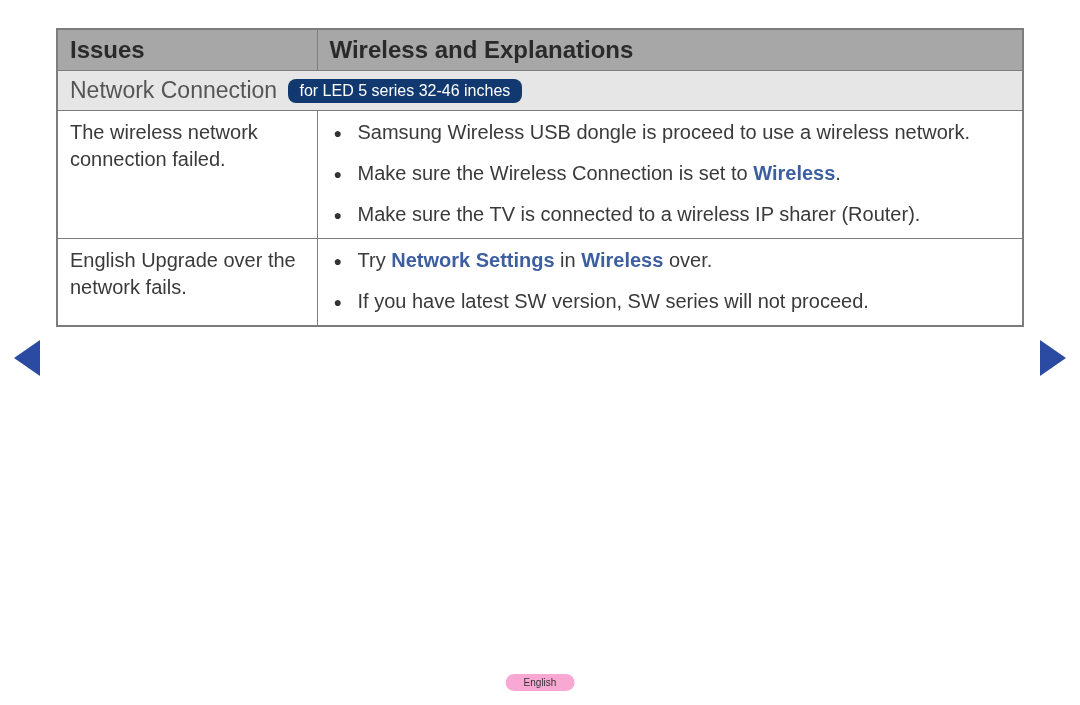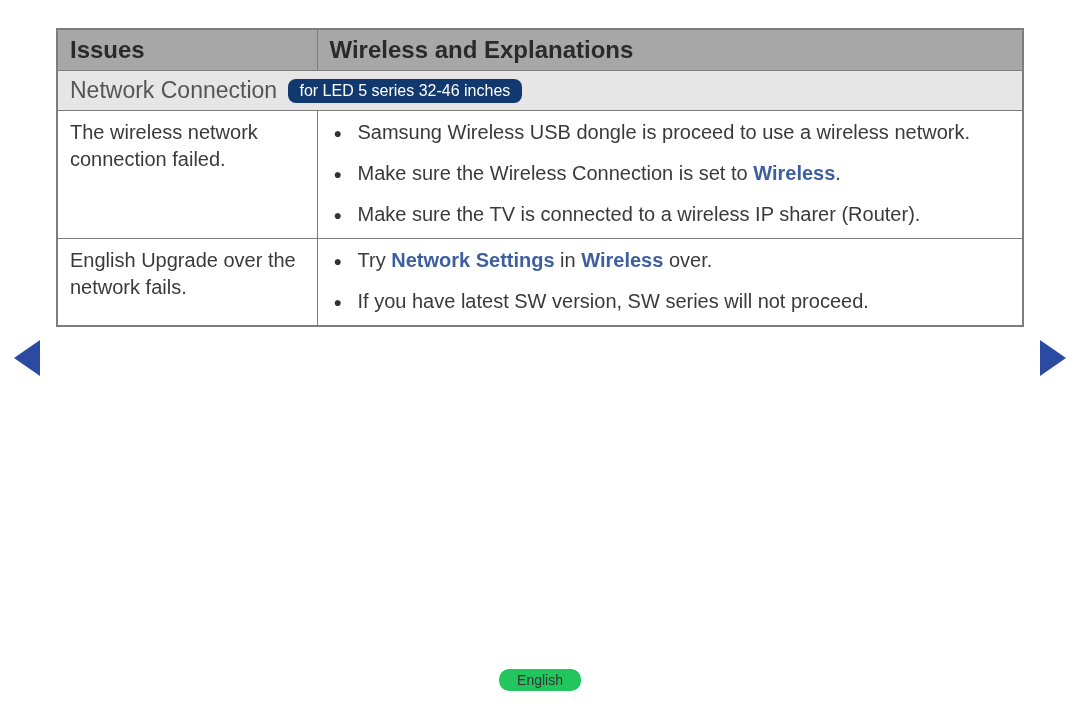--- a/index.html
+++ b/index.html
@@ -91,24 +91,24 @@
     right: 14px;
     border-top: 18px solid transparent;
     border-bottom: 18px solid transparent;
     border-left: 26px solid #2b4aa1;
   }
   .footer-lang {
     position: absolute;
     left: 50%;
     transform: translateX(-50%);
     bottom: 14px;
-    background: #22c55e;
+    background: #f9a8d4;
     border-radius: 10px;
     padding: 3px 18px;
-    font-size: 14px;
+    font-size: 10px;
     color: #333;
   }
 </style>
 </head>
 <body>
 
 <div class="page">
   <table class="main">
     <tbody>
         <tr>

